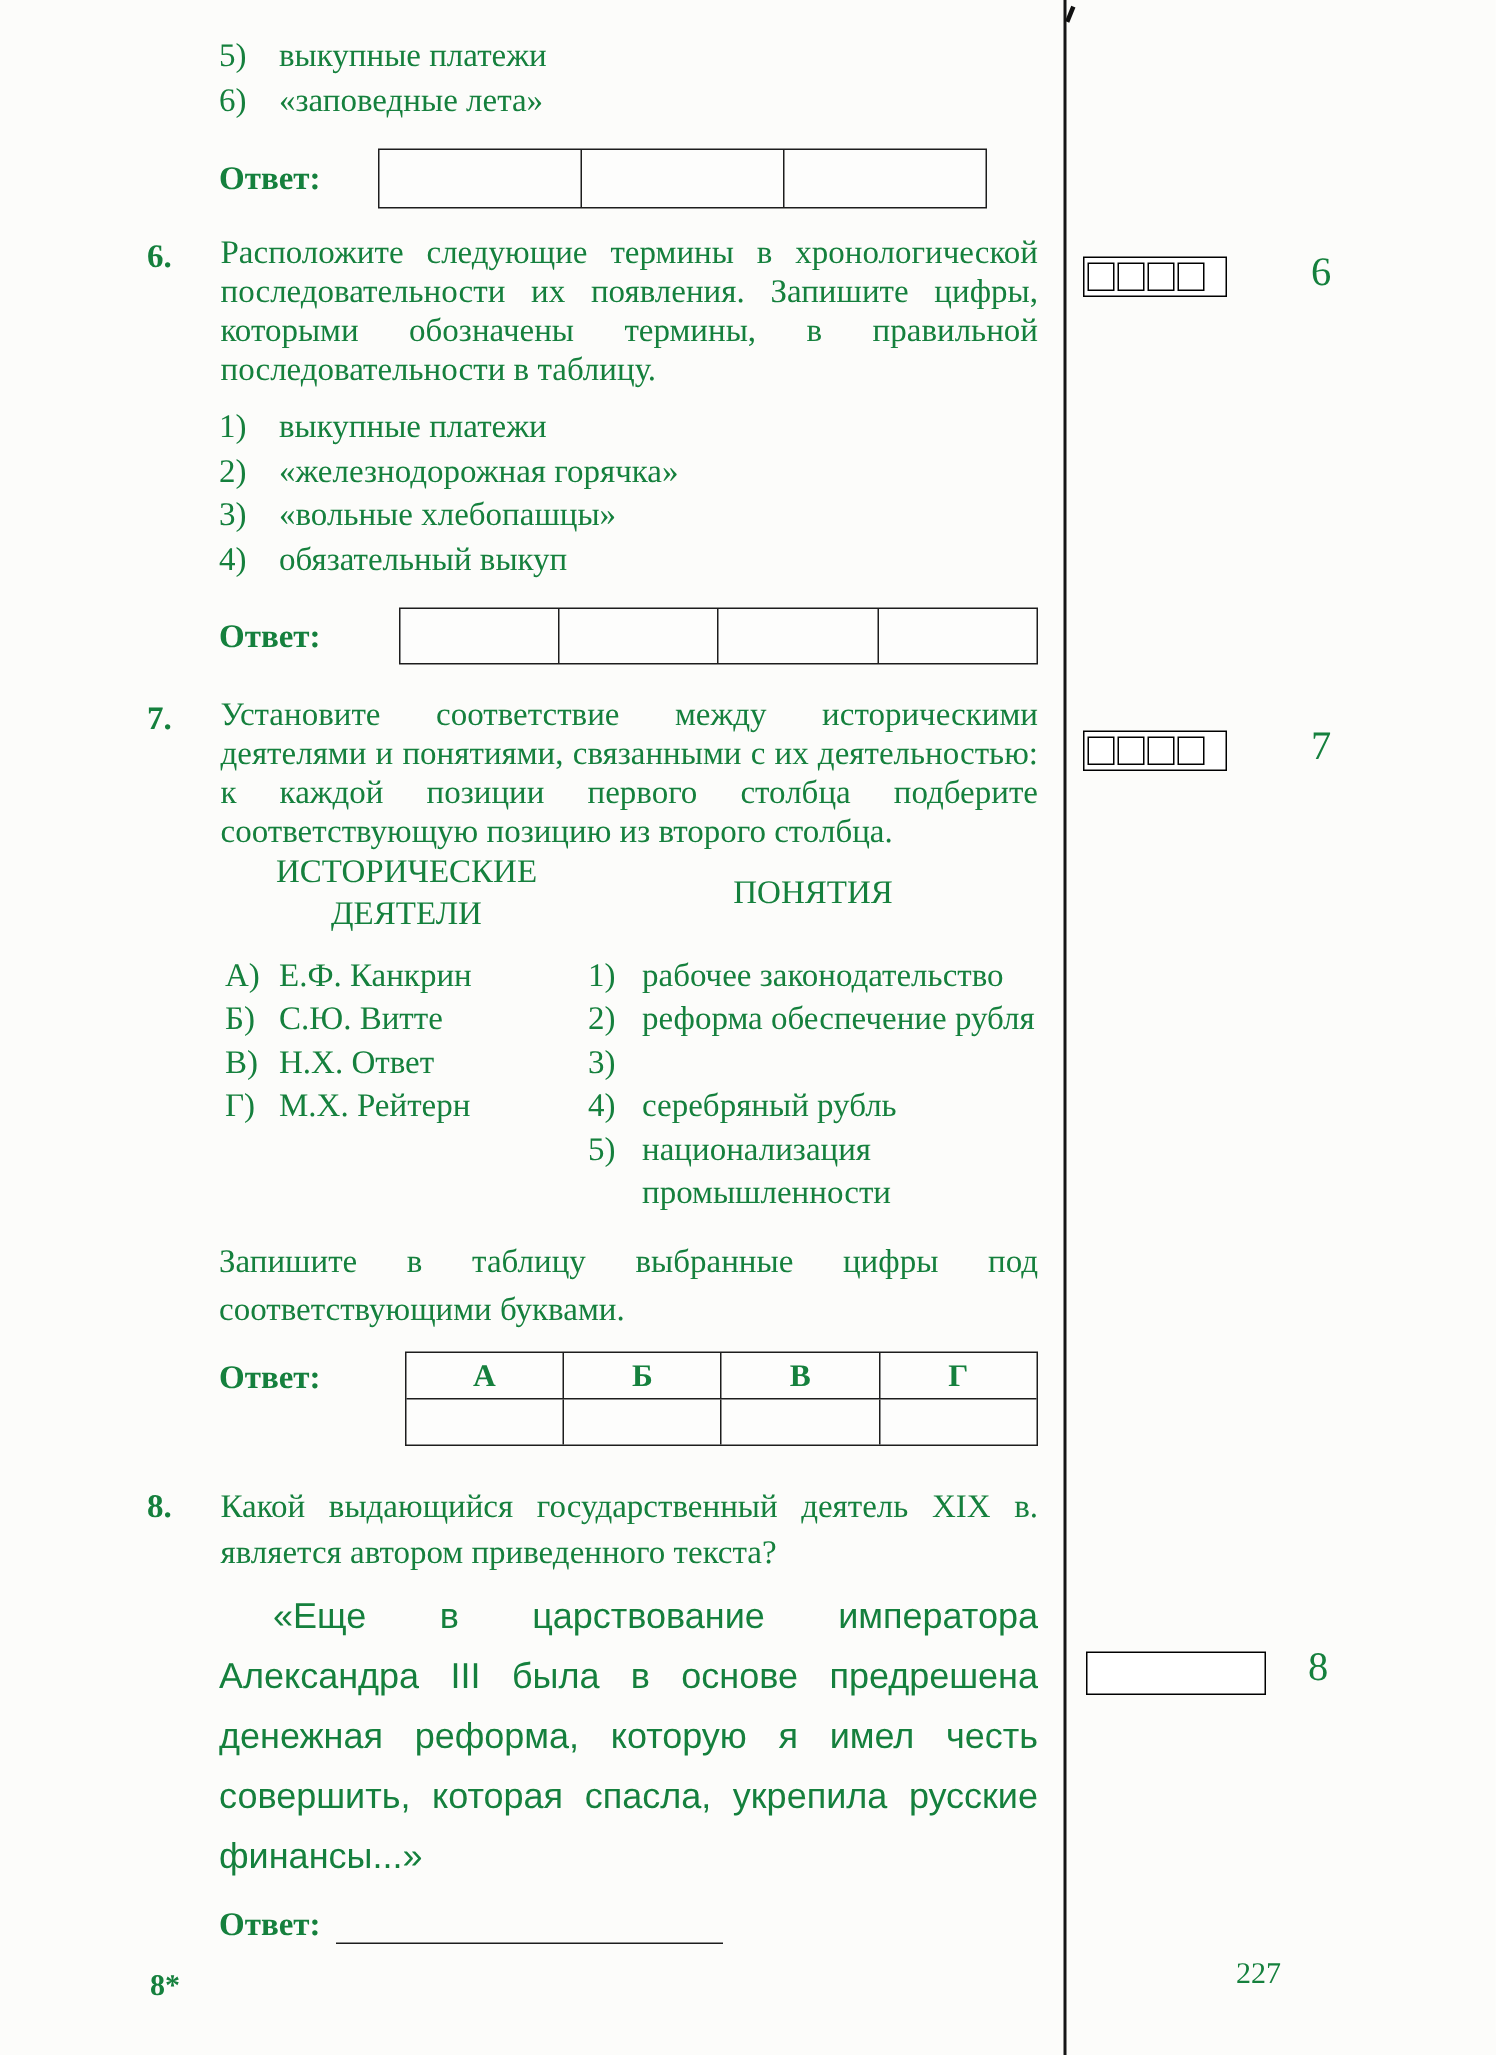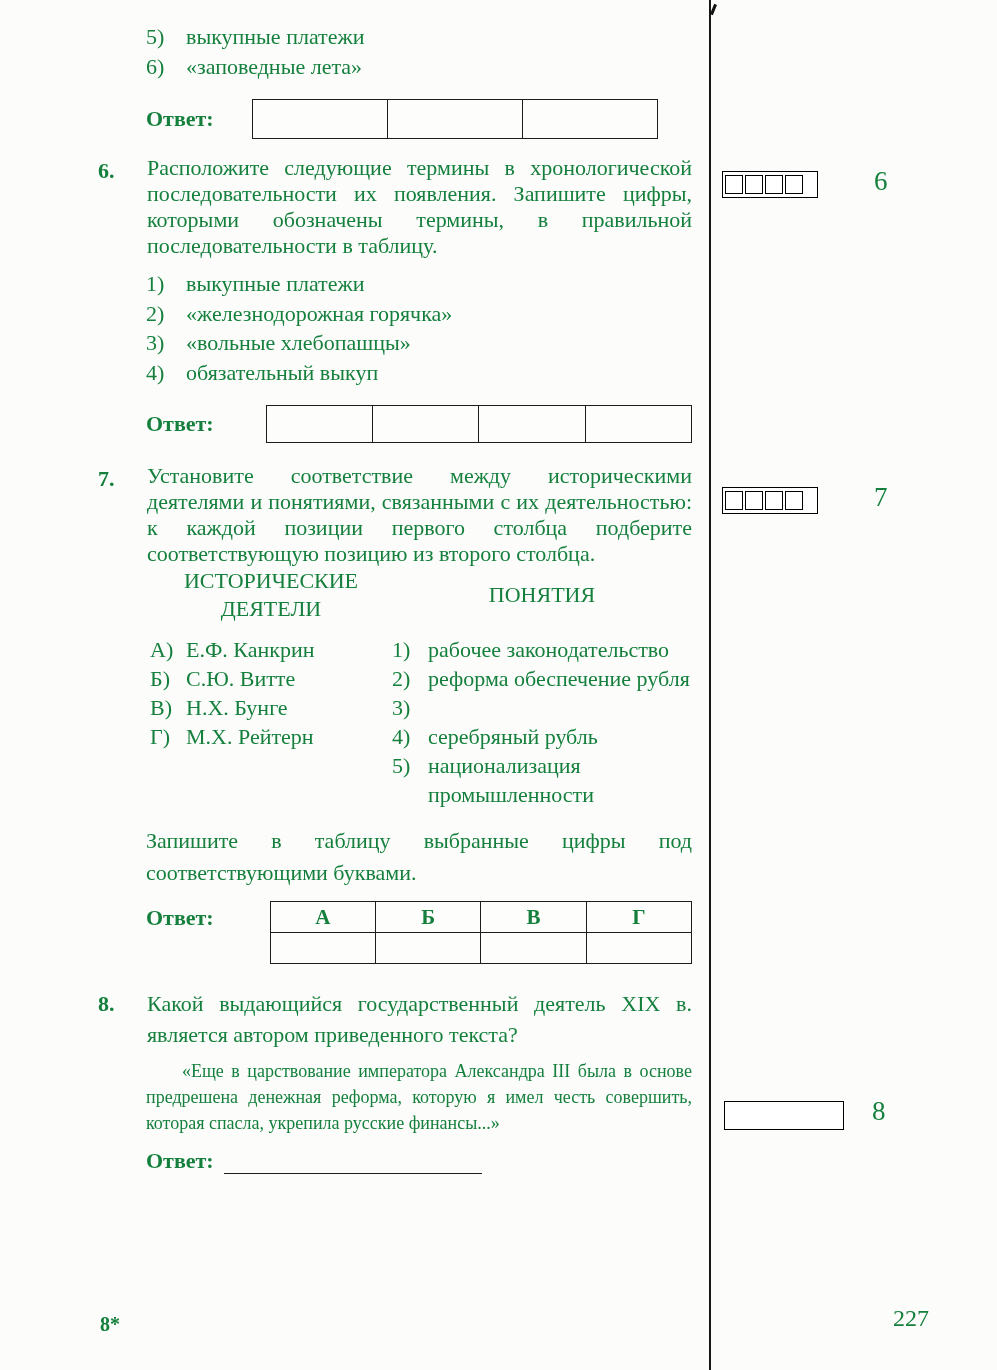--- a/index.html
+++ b/index.html
@@ -57,34 +57,34 @@
   .q7-answer .answer-label { margin-top:4px; }
   .t-q7 { margin-left:56px; width:440px; border:1.6px solid #1d1d1d; box-sizing:border-box; background:#fdfdfc; }
   .t-q7 .trow { display:flex; height:30px; }
   .t-q7 .trow + .trow { border-top:1.6px solid #1d1d1d; }
   .t-q7 .tcell { flex:1; border-left:1.6px solid #1d1d1d; text-align:center; font-size:21px; line-height:30px; }
   .t-q7 .tcell:first-child { border-left:none; }
 
   .q8 { margin-top:24px; }
   .q8 .qnum, .q8 .qtext { line-height:31px; }
   .quote { margin-top:8px; padding-left:48px; text-indent:36px; text-align:justify;
-           font-family:Liberation Serif, serif; font-size:18px; line-height:26px; }
+           font-family:Liberation Sans, sans-serif; font-size:24px; line-height:40px; }
   .q8-answer { margin-top:12px; align-items:flex-end; }
   .blank-line { width:258px; height:24px; border-bottom:1.6px solid #1d1d1d; margin-left:10px; }
 
   
   .vrule { position:absolute; left:709px; top:0; width:2px; height:1370px; background:#161616; }
   .chipbox { position:absolute; width:96px; height:27px; border:1.7px solid #000; box-sizing:border-box;
              display:flex; align-items:center; padding:2px; gap:2px; background:#fff; }
   .chip { width:18px; height:19px; border:1.6px solid #000; box-sizing:border-box; background:#fff; }
   .bigrect { position:absolute; width:120px; height:29px; border:1.7px solid #000; box-sizing:border-box; background:#fff; }
   .bignum { position:absolute; font-size:27px; }
 
   .footer-left { position:absolute; left:100px; top:1313px; font-size:20px; font-weight:bold; }
-  .page-number { position:absolute; left:893px; top:1305px; font-size:24px; }
+  .page-number { position:absolute; left:824px; top:1305px; font-size:20px; }
 
   .artifact { position:absolute; left:712px; top:4px; width:3px; height:11px; background:#111; transform:rotate(22deg); }
 </style>
 </head>
 <body>
 
 <div class="page">
 
   <div class="main">
 
@@ -149,21 +149,21 @@
             <div class="pair-item">
               <span class="pmark">А)</span>
                 <span>Е.Ф. Канкрин</span>
             </div>
             <div class="pair-item">
               <span class="pmark">Б)</span>
                 <span>С.Ю. Витте</span>
             </div>
             <div class="pair-item">
               <span class="pmark">В)</span>
-                <span>Н.Х. Бунге</span>
+                <span>Н.Х. Ответ</span>
             </div>
             <div class="pair-item">
               <span class="pmark">Г)</span>
                 <span>М.Х. Рейтерн</span>
             </div>
           </div>
         </div>
         <div class="col-right">
           <div class="col-head">ПОНЯТИЯ</div>
           <div class="pair-items">

